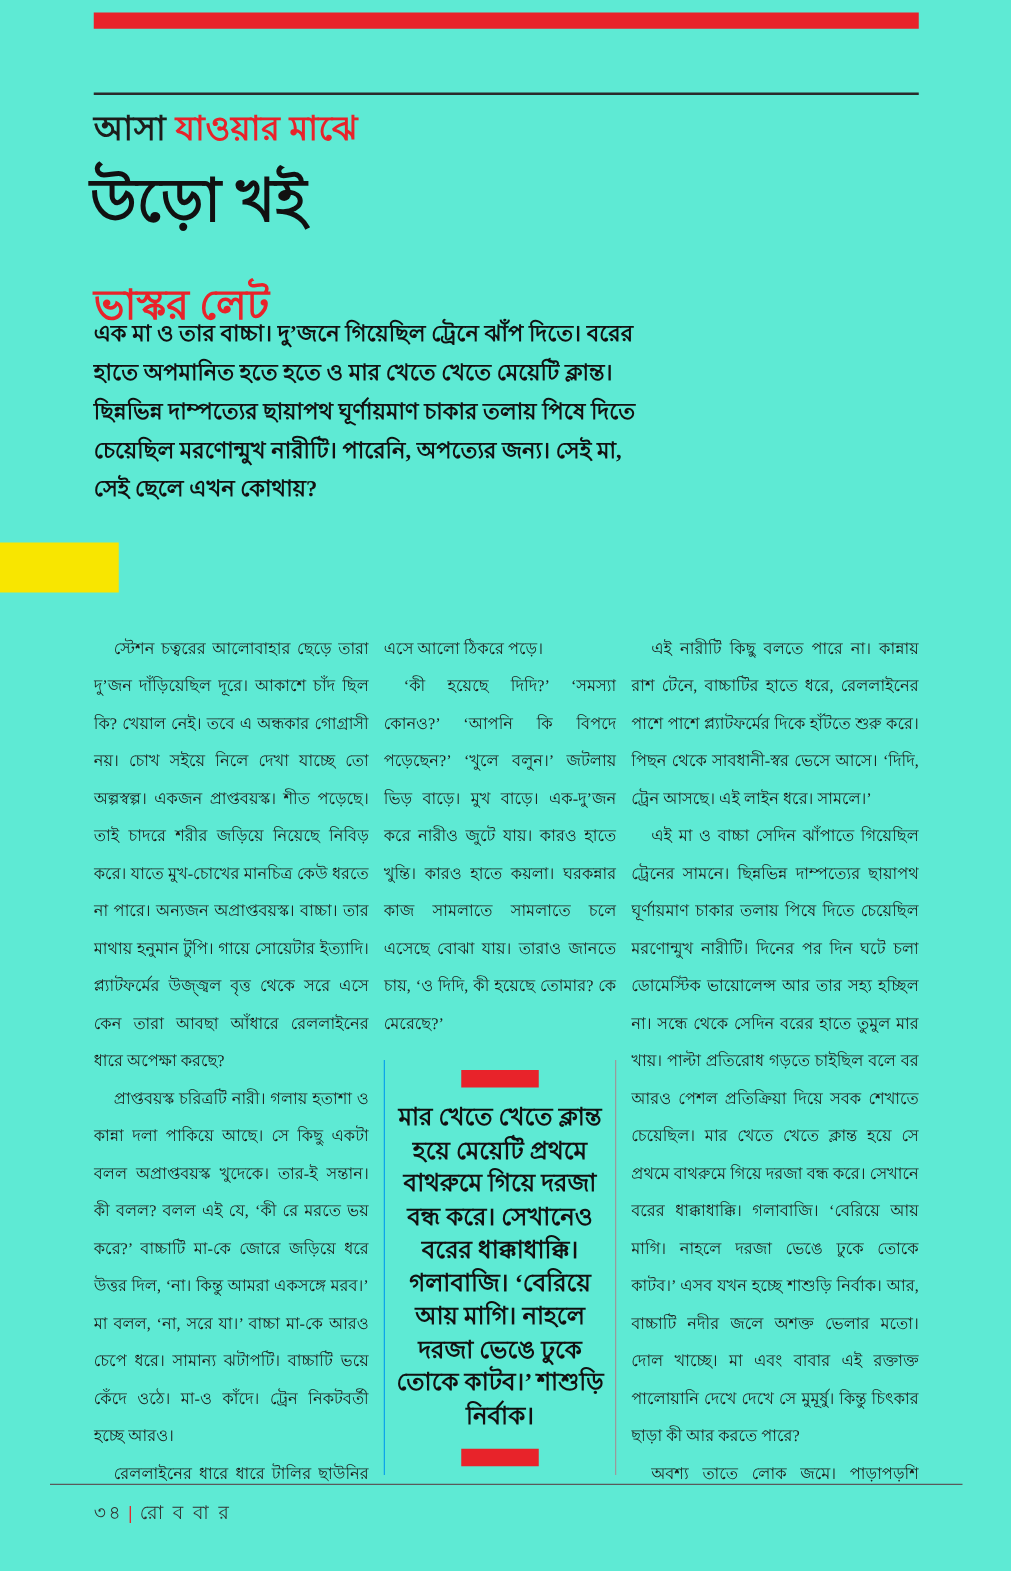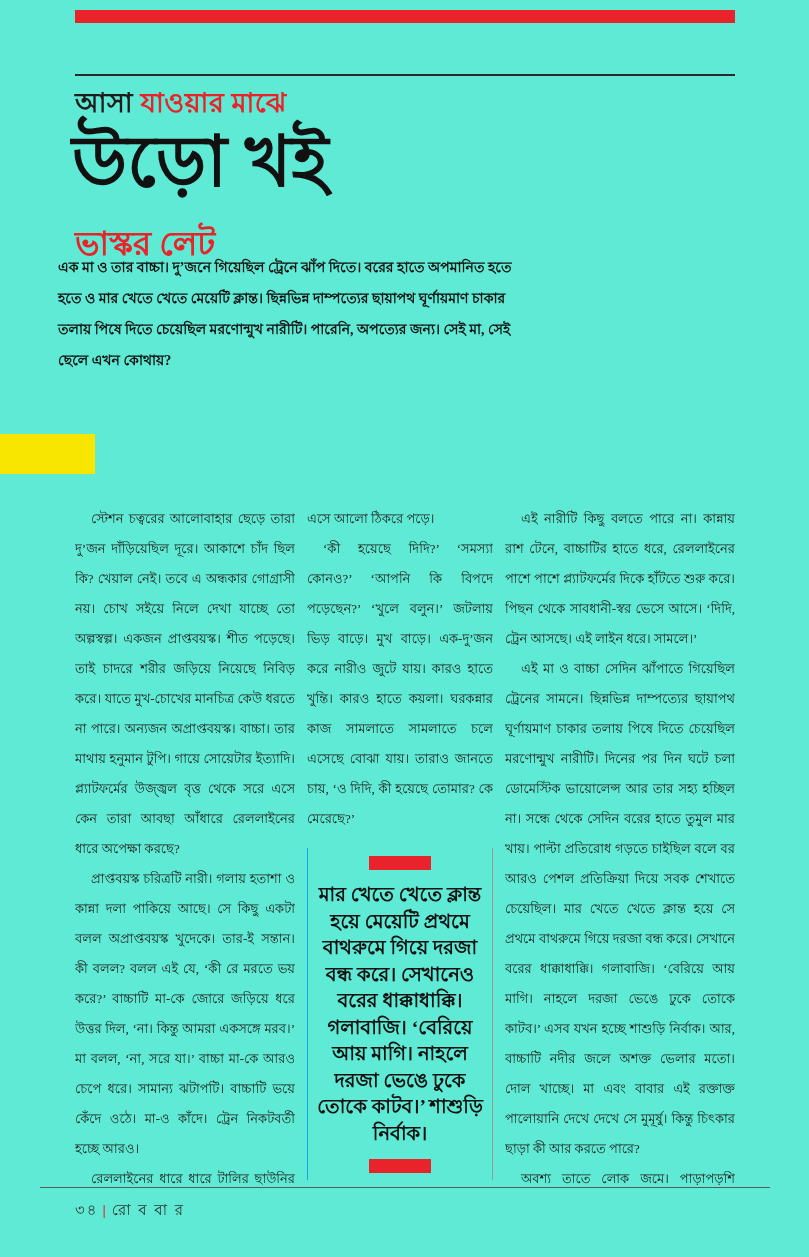--- a/index.html
+++ b/index.html
@@ -4,23 +4,23 @@
 <style>
   html,body{margin:0;padding:0;background:#ffffff;}
   #page{position:relative;width:809px;height:1257px;background:#5eead4;overflow:hidden;
         font-family:"Liberation Serif","DejaVu Serif",serif;color:#1d1d1b;}
   .abs{position:absolute;}
   
   #top-red-bar{left:75px;top:10px;width:660px;height:13px;background:#e8232a;}
   #kicker-rule{left:75px;top:74px;width:660px;height:2px;background:#2b2b2b;}
   #kicker{left:75px;top:82px;width:660px;font-size:27px;font-weight:bold;letter-spacing:.5px;}
   #kicker .red{color:#e8232a;}
-  #page-title{left:72px;top:112px;width:660px;font-size:71px;line-height:100px;font-weight:bold;color:#111;font-family:Liberation Serif, serif;}
+  #page-title{left:72px;top:112px;width:660px;font-size:48px;line-height:100px;font-weight:bold;color:#111;font-family:Liberation Serif, serif;}
   #author{left:75px;top:218px;width:400px;font-size:33px;font-weight:bold;color:#e8232a;}
-  #intro{left:58px;top:252px;width:455px;font-size:14px;line-height:31px;font-weight:bold;color:#111;
+  #intro{left:75px;top:252px;width:455px;font-size:18px;line-height:31px;font-weight:bold;color:#111;
          text-align:left;}
   #yellow-bar{left:0;top:434px;width:95px;height:40px;background:#f8e600;}
   
   .col{position:absolute;top:504px;height:684px;font-size:13px;line-height:30px;text-align:justify;overflow:hidden;}
   .col p{margin:0;text-indent:16px;}
   .col p.no-indent{text-indent:0;}
   #col-left{left:75px;width:220px;}
   #col-middle{left:307px;width:186px;}
   #col-middle .col-text{height:346px;overflow:hidden;}
   #col-right{left:505px;width:230px;}

